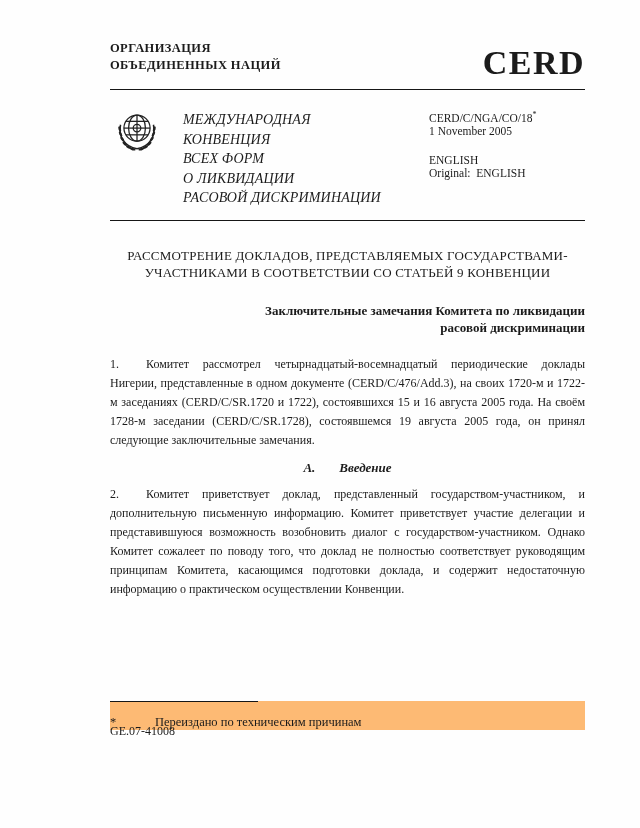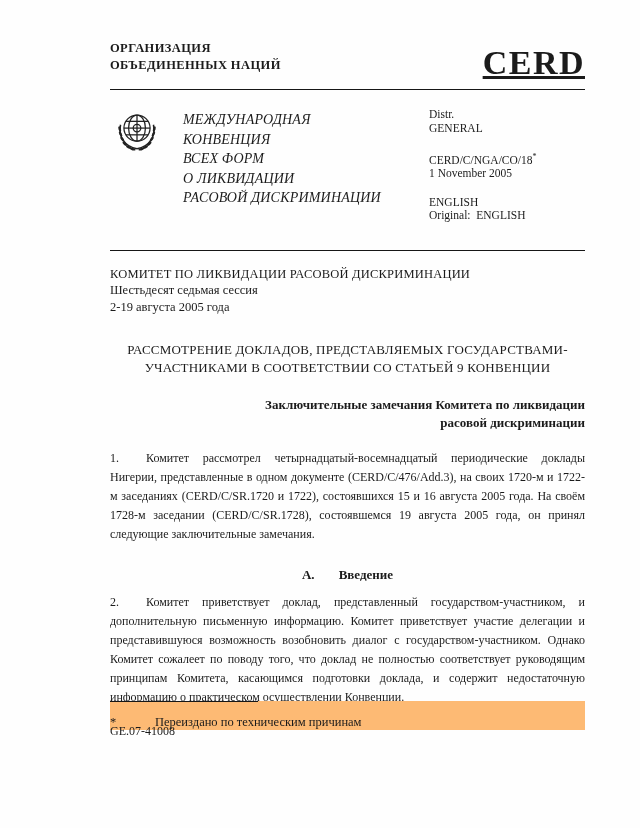--- a/index.html
+++ b/index.html
@@ -13,41 +13,41 @@
   .page {
     position: relative;
     width: 640px; height: 828px;
     padding: 36px 55px 0 110px;
     background: #fefefe;
     overflow: hidden;
   }
   
   .top-header { display: flex; justify-content: space-between; align-items: flex-start; }
   .org-name { font-weight: bold; font-size: 12.5px; line-height: 16.5px; letter-spacing: 0.4px; padding-top: 4px; }
-  .doc-symbol { font-size: 34px; font-weight: bold; letter-spacing: 1.5px; line-height: 1; padding-top: 10px; text-decoration: underline; }
+  .doc-symbol { font-size: 34px; font-weight: bold; letter-spacing: 1.5px; line-height: 1; padding-top: 10px; }
   .rule { border: none; border-top: 1.6px solid #161616; margin-top: 9px; }
   
   .masthead { display: flex; margin-top: 13px; }
   .emblem { width: 54px; height: 56px; flex: 0 0 auto; margin-top: 3px; }
   .convention { flex: 1; margin-left: 19px; font-style: italic; font-size: 14px; line-height: 19.5px; padding-top: 7px; letter-spacing: 0.2px; }
   .distr { width: 156px; flex: 0 0 auto; font-size: 11.5px; line-height: 13.5px; padding-top: 5px; }
   .distr .group { margin-bottom: 15px; }
   .distr sup { font-size: 8px; }
   .rule-mid { margin-top: 12px; }
   
   .session { margin-top: 15px; font-size: 12.5px; line-height: 16.5px; }
   .session .caps { letter-spacing: 0.2px; }
   
   .title-block { margin-top: 26px; text-align: center; font-size: 13px; line-height: 17.5px; letter-spacing: 0.2px; }
   .subtitle-block { margin-top: 20px; text-align: right; font-weight: bold; font-size: 13px; line-height: 17.5px; }
   .country-line { margin-top: 15px; text-align: center; font-weight: bold; font-size: 13px; line-height: 17.5px; letter-spacing: 0.4px; }
   
   .para { margin-top: 18px; text-align: justify; font-size: 12px; line-height: 19px; }
   .para .pnum { margin-right: 27px; }
-  .section-heading { margin-top: 22px; text-align: center; font-weight: bold; font-size: 13px; line-height: 17.5px; }
+  .section-heading { margin-top: 9px; text-align: center; font-weight: bold; font-size: 13px; line-height: 17.5px; font-style: italic; }
   .section-heading .sec-title { margin-left: 24px; }
   .para-2 { margin-top: 9px; }
   
   .footnote { position: absolute; left: 110px; top: 701px; width: 475px; background: #fdba74; font-size: 12.5px; }
   .footnote-rule { width: 148px; border: none; border-top: 1px solid #161616; margin: 0 0 13px 0; }
   .footnote-line .marker { display: inline-block; width: 45px; }
   .ge-number { position: absolute; left: 110px; top: 724px; font-size: 12px; }
 </style>
 </head>
 <body>
@@ -97,40 +97,31 @@
     </div>
     <div class="convention">
       <div>МЕЖДУНАРОДНАЯ</div>
       <div>КОНВЕНЦИЯ</div>
       <div>ВСЕХ ФОРМ</div>
       <div>О ЛИКВИДАЦИИ</div>
       <div>РАСОВОЙ ДИСКРИМИНАЦИИ</div>
     </div>
     <div class="distr">
       <div class="group">
-        <div>Distr.</div>
-        <div>GENERAL</div>
-      </div>
-      <div class="group">
         <div><span>CERD/C/NGA/CO/18</span><sup>*</sup></div>
         <div>1 November 2005</div>
       </div>
       <div class="group">
         <div>ENGLISH</div>
         <div><span>Original:</span>&nbsp;&nbsp;<span>ENGLISH</span></div>
       </div>
     </div>
   </div>
   <hr class="rule rule-mid">
 
-  <div class="session">
-    <div class="caps">КОМИТЕТ ПО ЛИКВИДАЦИИ РАСОВОЙ ДИСКРИМИНАЦИИ</div>
-    <div>Шестьдесят седьмая сессия</div>
-    <div>2-19 августа 2005 года</div>
-  </div>
 
   <div class="title-block">
     <div>РАССМОТРЕНИЕ ДОКЛАДОВ, ПРЕДСТАВЛЯЕМЫХ ГОСУДАРСТВАМИ-</div>
     <div>УЧАСТНИКАМИ В СООТВЕТСТВИИ СО СТАТЬЕЙ 9 КОНВЕНЦИИ</div>
   </div>
 
   <div class="subtitle-block">
     <div>Заключительные замечания Комитета по ликвидации</div>
     <div>расовой дискриминации</div>
   </div>

